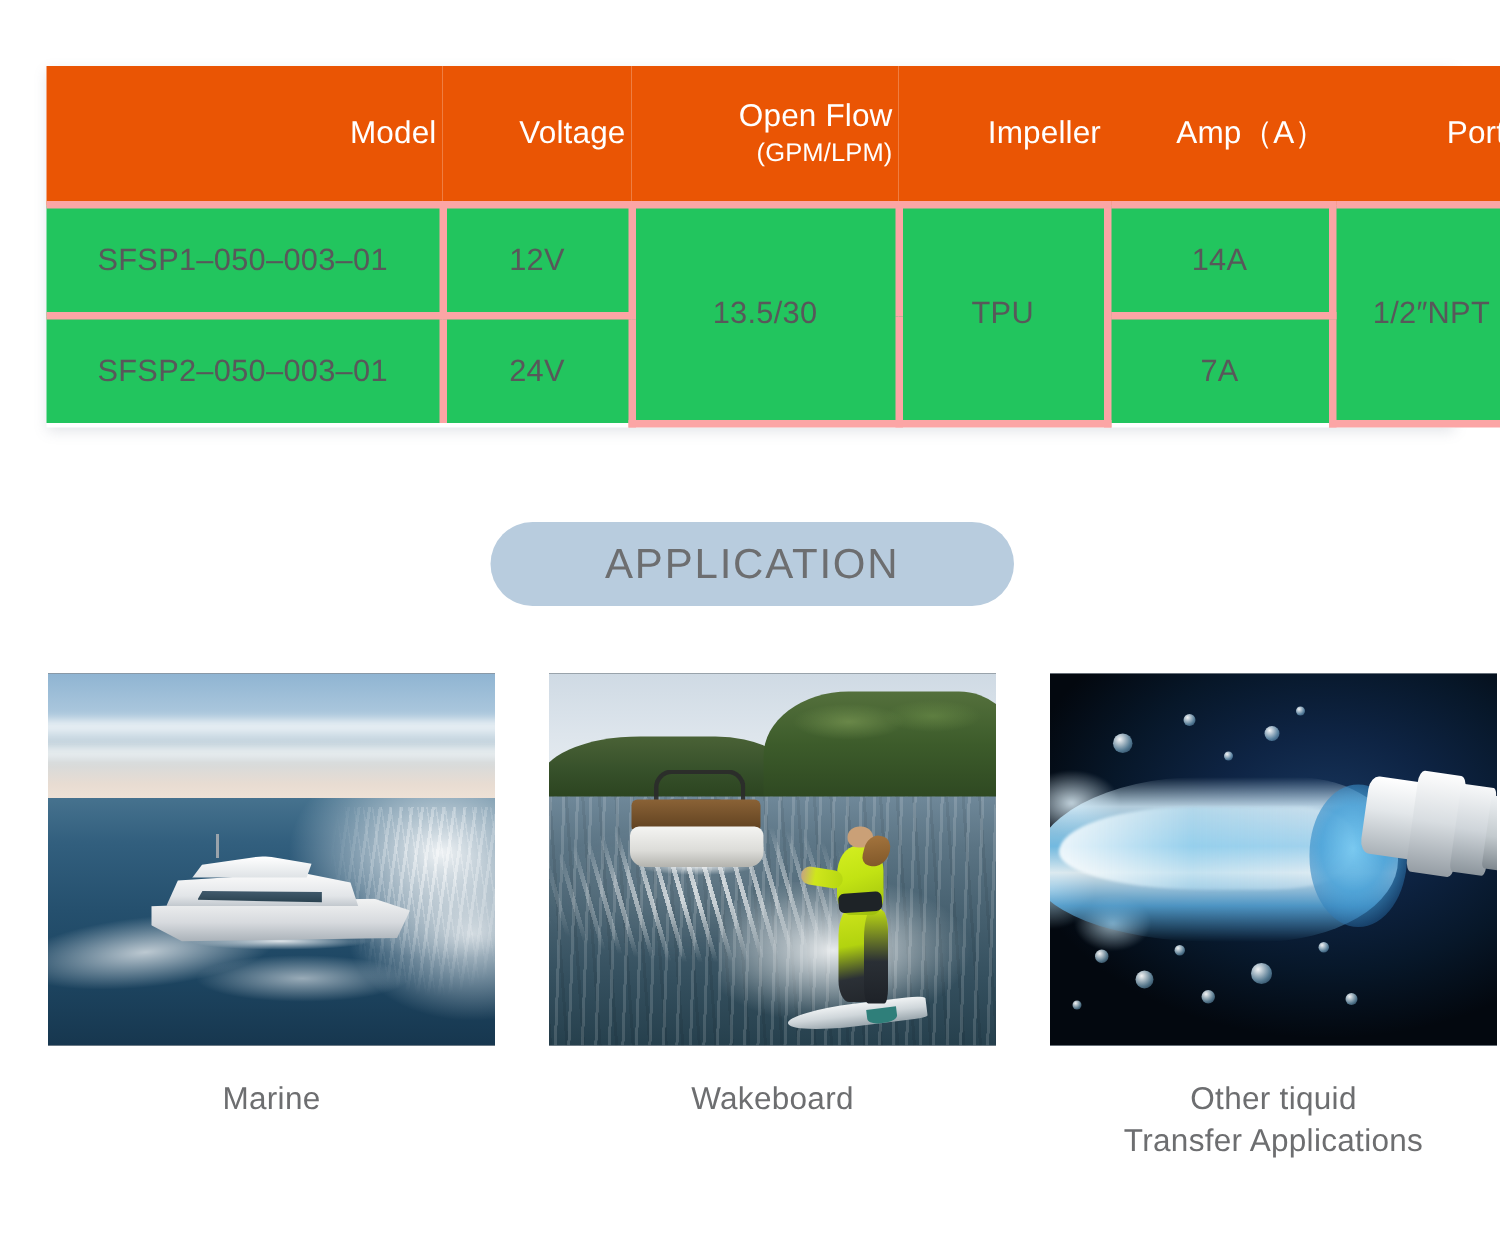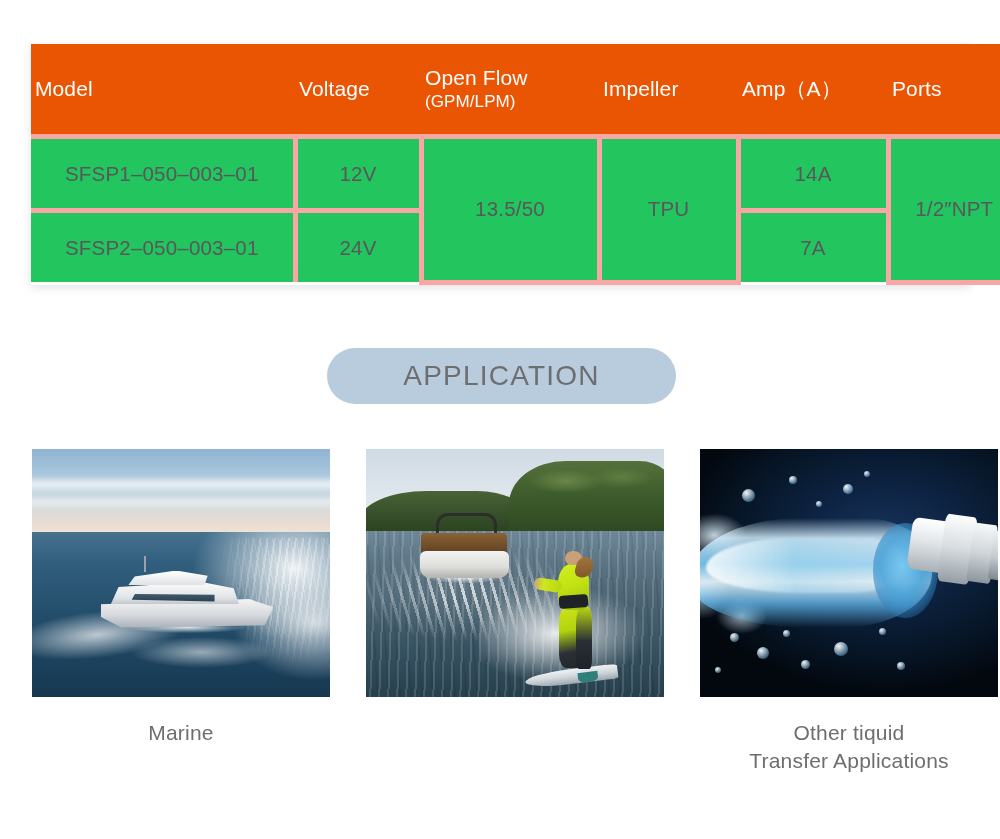--- a/index.html
+++ b/index.html
@@ -32,21 +32,21 @@
   }
   table.spec th {
     background: #ea5504;
     color: #ffffff;
     font-weight: 400;
     font-size: 21px;
     line-height: 1.22;
     padding: 10px 4px;
     height: 70px;
     vertical-align: middle;
-    text-align: left;
+    text-align: right;
     border: none;
     letter-spacing: 0.1px;
   }
   table.spec th .sub {
     display: block;
     font-size: 17px;
     line-height: 1.3;
   }
   table.spec td {
     border: 5px solid #fca5a5;
@@ -395,21 +395,21 @@
         </th>
         <th style="width:122px">
           <span>Ports</span>
         </th>
       </tr>
     </thead>
     <tbody>
       <tr>
         <td>SFSP1–050–003–01</td>
         <td>12V</td>
-        <td class="merged" rowspan="2">13.5/50</td>
+        <td class="merged" rowspan="2">13.5/30</td>
         <td class="merged" rowspan="2">TPU</td>
         <td>14A</td>
         <td class="merged" rowspan="2">1/2″NPT</td>
       </tr>
       <tr>
         <td>SFSP2–050–003–01</td>
         <td>24V</td>
         <td>7A</td>
       </tr>
     </tbody>
@@ -464,20 +464,21 @@
         <div class="sf-board-fin"></div>
         <div class="sf-legs"></div>
         <div class="sf-leg2"></div>
         <div class="sf-torso"></div>
         <div class="sf-belt"></div>
         <div class="sf-arm"></div>
         <div class="sf-head"></div>
         <div class="sf-hair"></div>
       </div>
     </div>
+    <div class="caption">Wakeboard</div>
   </div>
 
   <div class="card">
     <div class="photo">
       <div class="wj-bg"></div>
       <div class="wj-splash"></div>
       <div class="wj-jet"></div>
       <div class="wj-jet2"></div>
       <div class="wj-bulb"></div>
       <div class="wj-nozzle">

